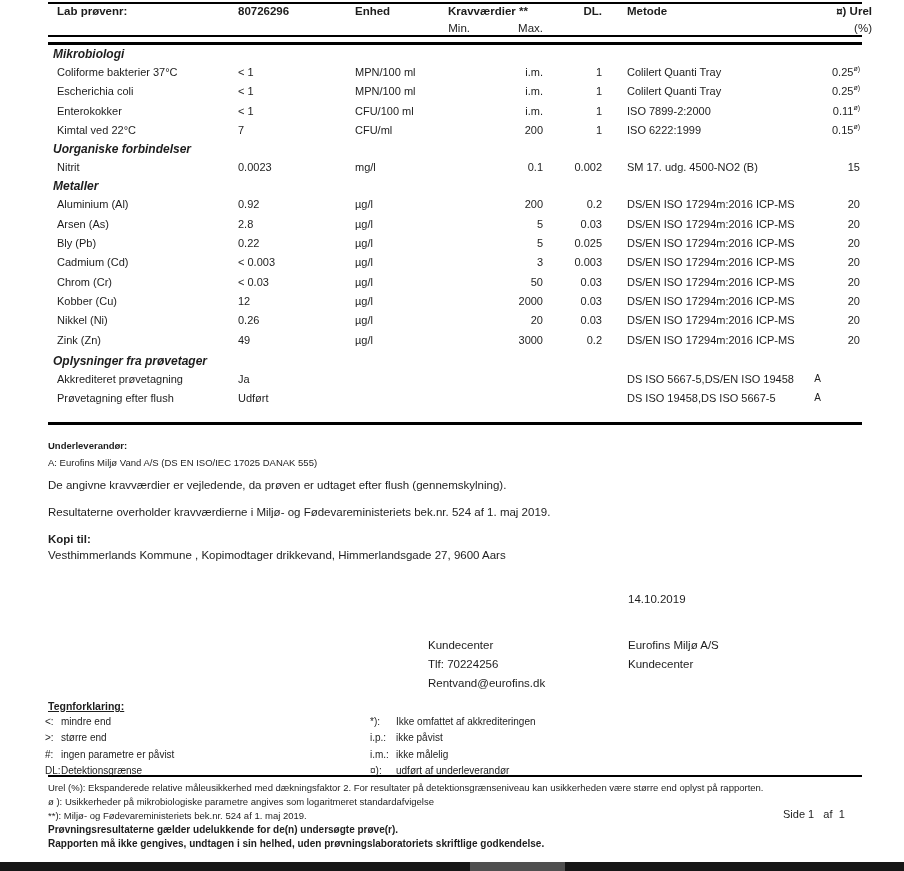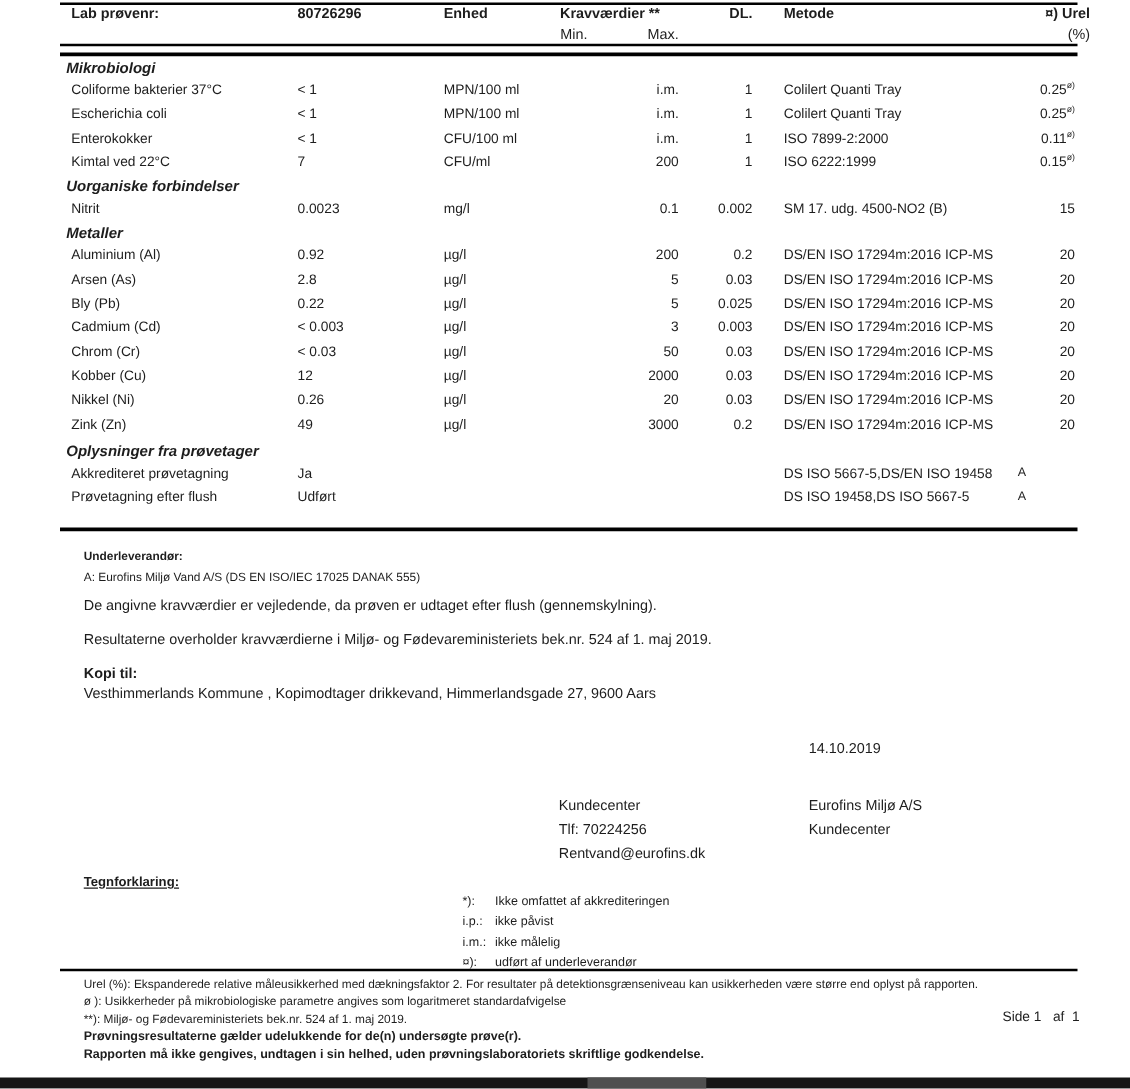--- a/index.html
+++ b/index.html
@@ -1,21 +1,21 @@
 <!DOCTYPE html>
 <html lang="da"><head>
 <meta charset="utf-8">
 <title>Analyserapport</title>
 <style>
   html,body{margin:0;padding:0;background:#ffffff;}
   .page{
     position:relative;width:904px;height:871px;background:#ffffff;overflow:hidden;
     font-family:"Liberation Sans","DejaVu Sans",sans-serif;color:#1d1d1d;
   }
-  .abs{position:absolute;white-space:nowrap;margin-left:19px;}
+  .abs{position:absolute;white-space:nowrap;}
   .rule{position:absolute;left:48px;width:814px;background:#000;}
   .r-top{top:2px;height:2px;}
   .r-mid{top:35px;height:1.5px;}
   .r-thick1{top:42px;height:2.5px;}
   .r-thick2{top:422px;height:2.5px;}
   .r-legend{top:775px;height:1.5px;}
 
   
   .hcell{position:absolute;top:5px;font-size:11.5px;font-weight:bold;}
   .h-lab{left:57px;}   .h-num{left:238px;}  .h-enhed{left:355px;}
@@ -245,20 +245,26 @@
     <div>Kundecenter</div>
     <div>Tlf: 70224256</div>
     <div>Rentvand@eurofins.dk</div>
   </div>
   <div class="abs body-txt" style="left:628px;top:636px;line-height:19px;">
     <div>Eurofins Miljø A/S</div>
     <div>Kundecenter</div>
   </div>
 
   <div class="abs legend-title" style="left:48px;top:700px;">Tegnforklaring:</div>
+  <div id="legend-left" class="legend-col legend-left" style="left:45px;top:714px;">
+      <div class="legend-item"><span class="sym">&lt;:</span><span>mindre end</span></div>
+      <div class="legend-item"><span class="sym">&gt;:</span><span>større end</span></div>
+      <div class="legend-item"><span class="sym">#:</span><span>ingen parametre er påvist</span></div>
+      <div class="legend-item"><span class="sym">DL:</span><span>Detektionsgrænse</span></div>
+    </div>
   <div id="legend-right" class="legend-col legend-right" style="left:370px;top:714px;">
       <div class="legend-item"><span class="sym">*):</span><span>Ikke omfattet af akkrediteringen</span></div>
       <div class="legend-item"><span class="sym">i.p.:</span><span>ikke påvist</span></div>
       <div class="legend-item"><span class="sym">i.m.:</span><span>ikke målelig</span></div>
       <div class="legend-item"><span class="sym">¤):</span><span>udført af underleverandør</span></div>
     </div>
 
   <div class="abs note" style="left:48px;top:782px;">Urel (%):  Ekspanderede relative måleusikkerhed med dækningsfaktor 2. For resultater på detektionsgrænseniveau kan usikkerheden være større end oplyst på rapporten.</div>
   <div class="abs note" style="left:48px;top:796px;">ø ):  Usikkerheder på mikrobiologiske parametre angives som logaritmeret standardafvigelse</div>
   <div class="abs note" style="left:48px;top:810px;">**):  Miljø- og Fødevareministeriets bek.nr. 524 af 1. maj 2019.</div>

